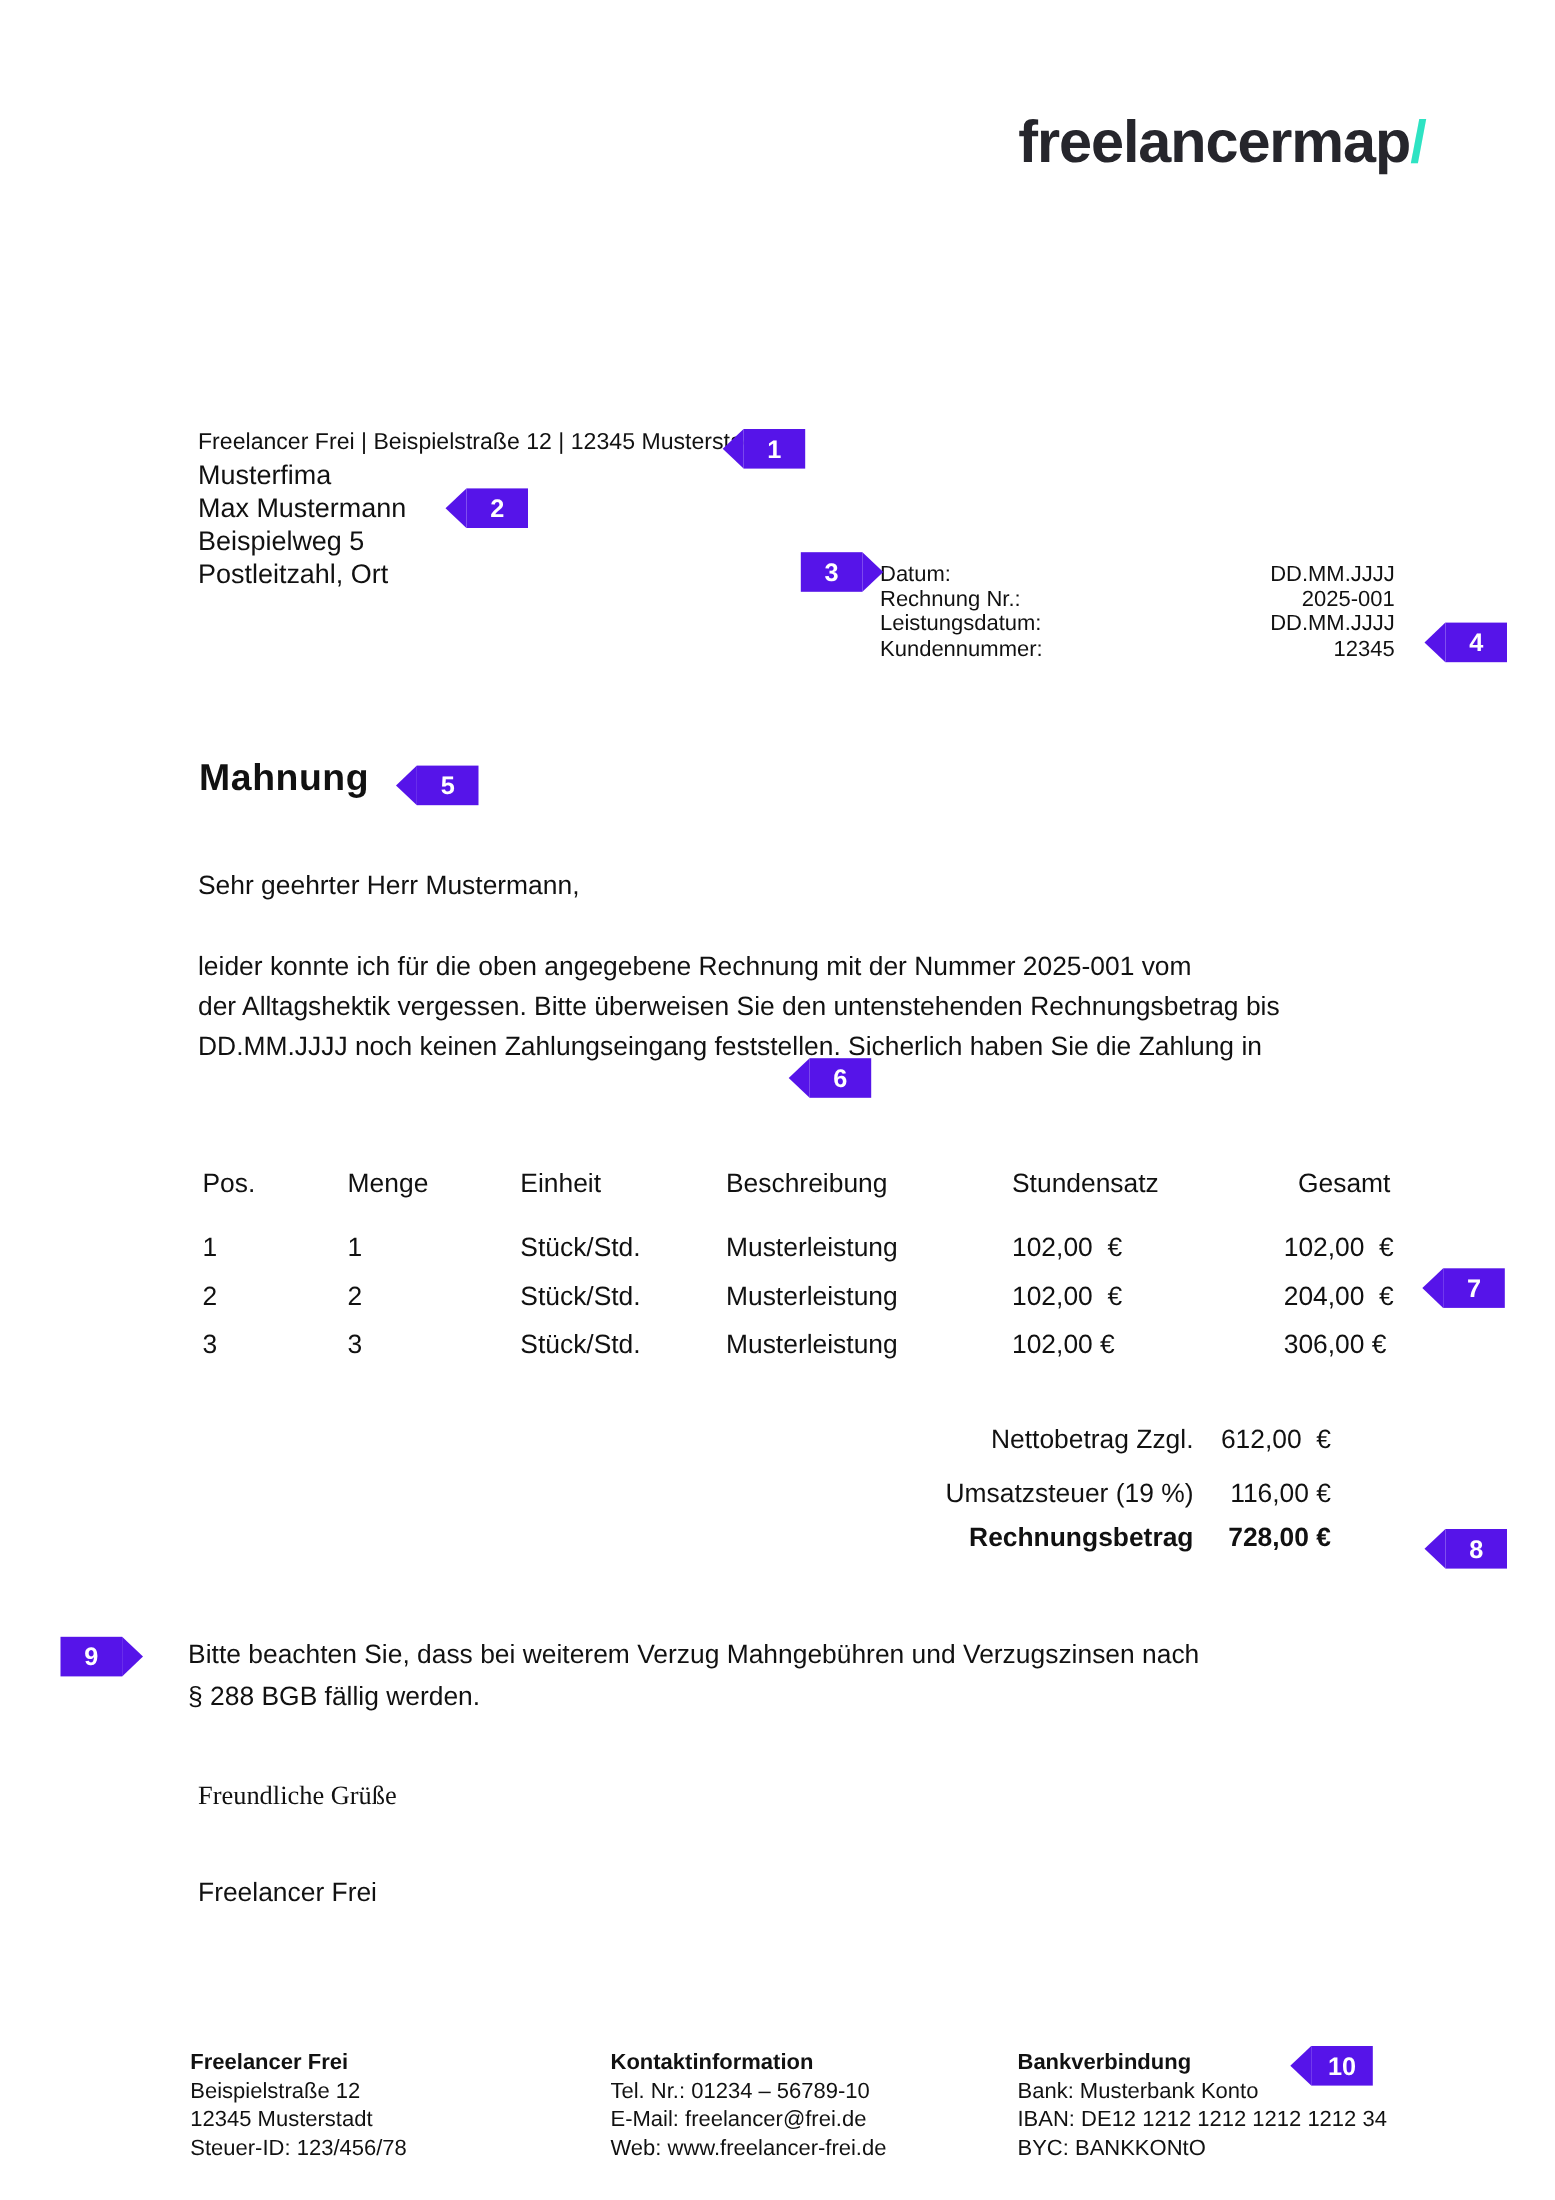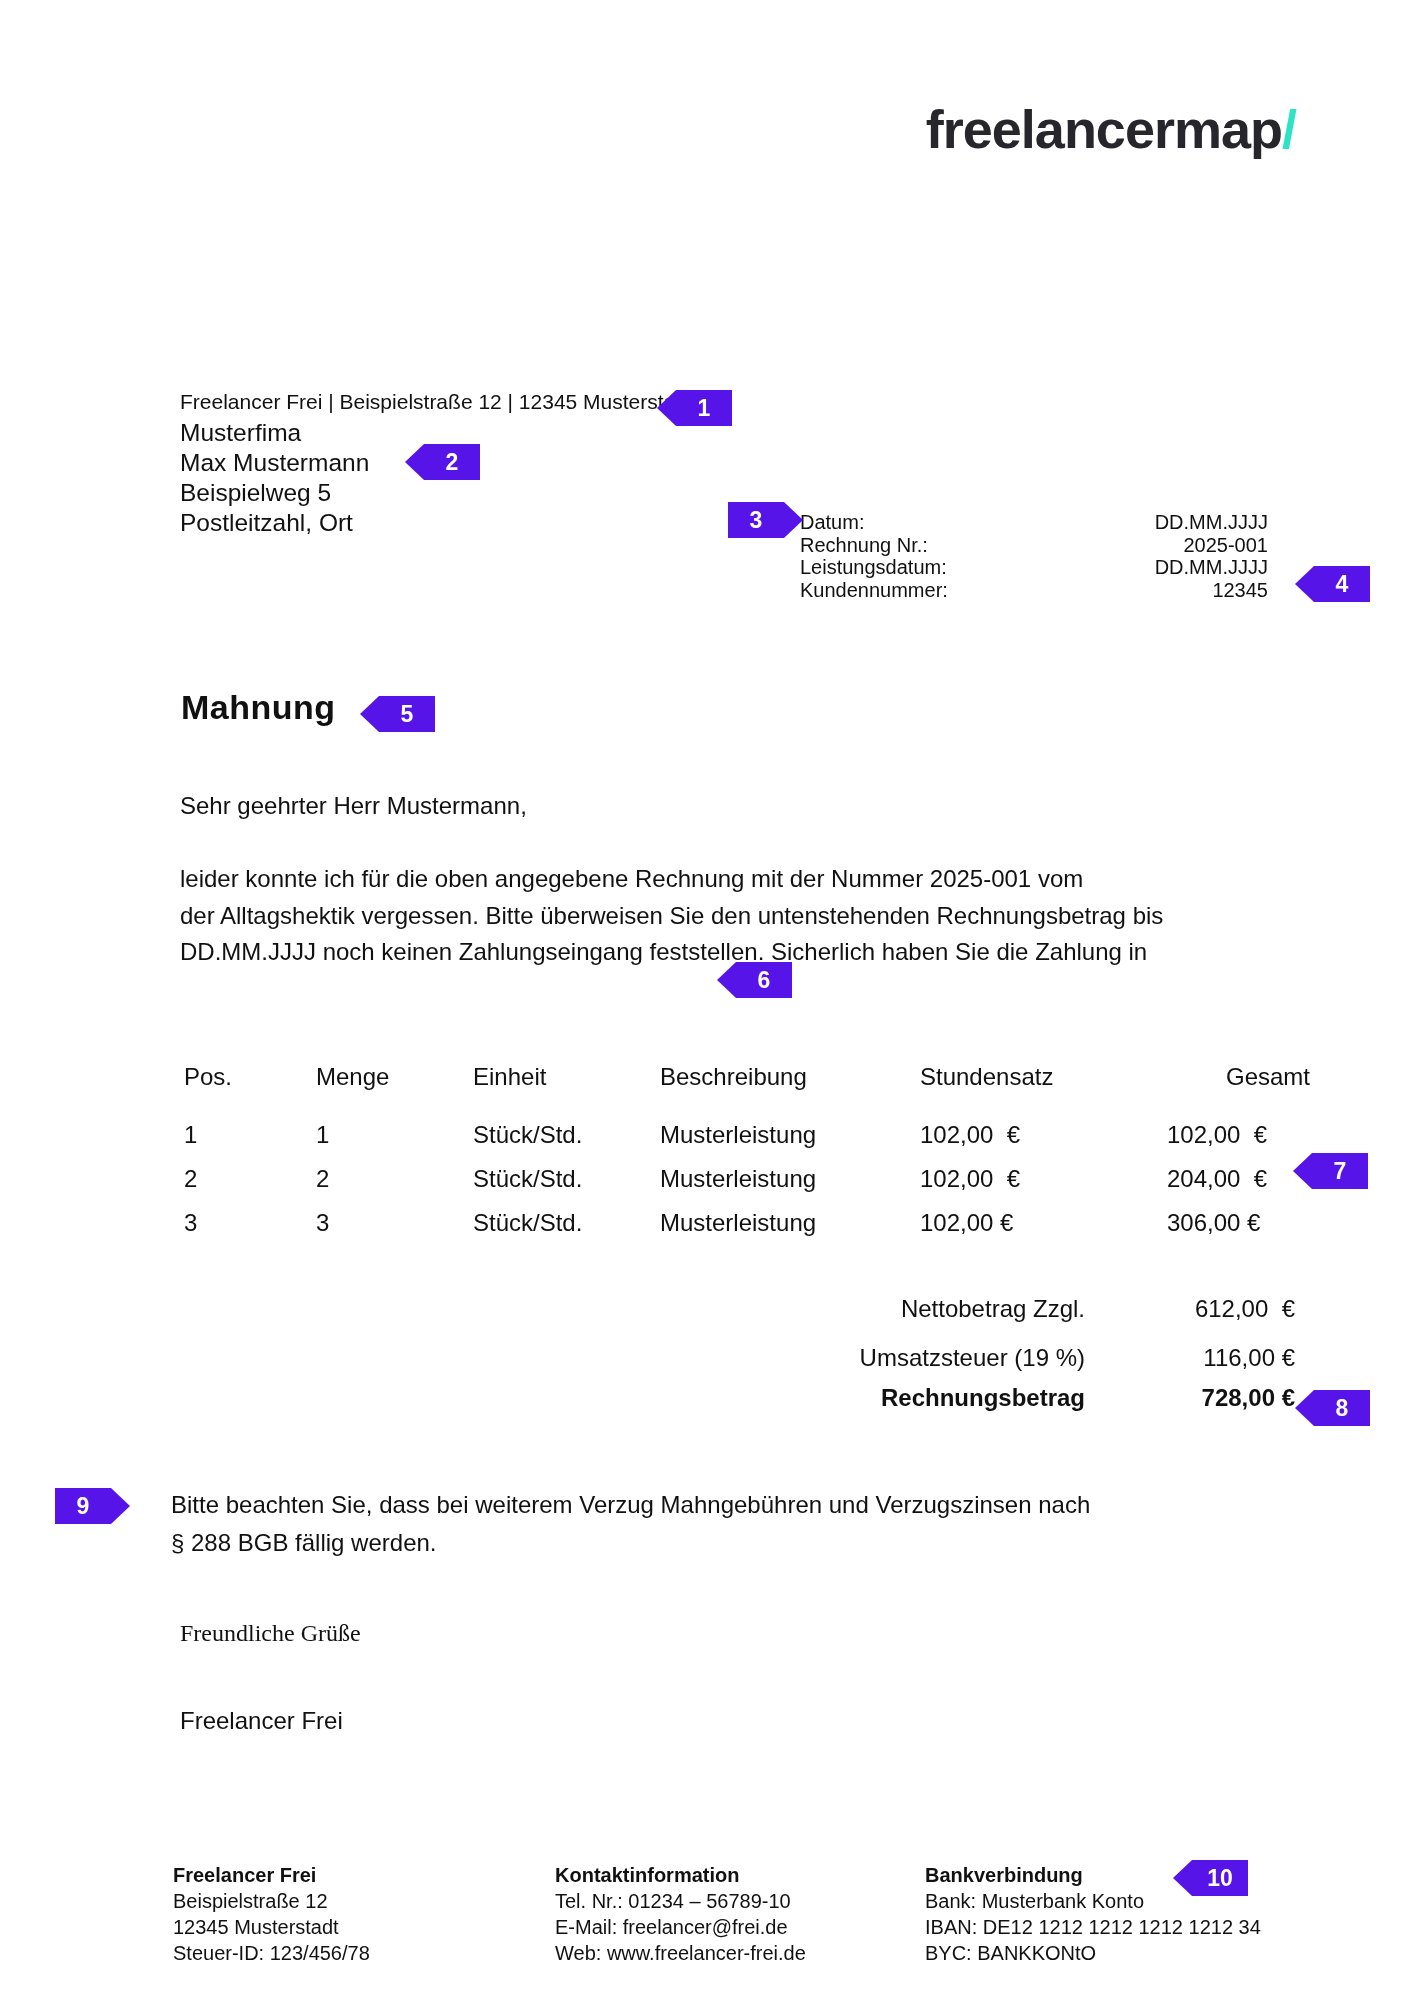--- a/index.html
+++ b/index.html
@@ -34,28 +34,28 @@
   #salutation{left:180px;top:792px;font-size:24px;}
   #body{left:180px;top:861px;font-size:24px;line-height:36.5px;}
   #closing{left:180px;top:1620px;font-size:24px;font-family:Liberation Serif, serif;}
   #signature{left:180px;top:1707px;font-size:24px;}
 
   
   .trow{position:absolute;left:0;width:1414px;height:30px;font-size:24px;}
   .cell{position:absolute;white-space:pre;}
   .c-pos{left:184px;} .c-menge{left:316px;} .c-einheit{left:473px;}
   .c-beschr{left:660px;} .c-stunden{left:920px;} .c-gesamt{left:1167px;}
-  .c-gesamt-h{left:1180px;margin-left:46px;}
+  .c-gesamt-h{left:1180px;}
   #thead{top:1063px;}
   #trow1{top:1121px;} #trow2{top:1165px;} #trow3{top:1209px;}
 
   
   .total-row{position:absolute;left:0;width:1414px;font-size:24px;}
   .total-label{position:absolute;left:700px;width:385px;text-align:right;}
-  .total-value{position:absolute;left:1102px;width:193px;text-align:right;white-space:pre;}
+  .total-value{position:absolute;left:1017px;width:193px;text-align:right;white-space:pre;}
   #total1{top:1295px;} #total2{top:1344px;} #total3{top:1384px;font-weight:bold;}
 
   
   #notice{left:171px;top:1486px;font-size:24px;line-height:38px;}
 
   
   .fcol{position:absolute;top:1862px;font-size:20px;line-height:26px;}
   #fcol1{left:173px;} #fcol2{left:555px;} #fcol3{left:925px;}
   .ftitle{font-weight:bold;}
 

